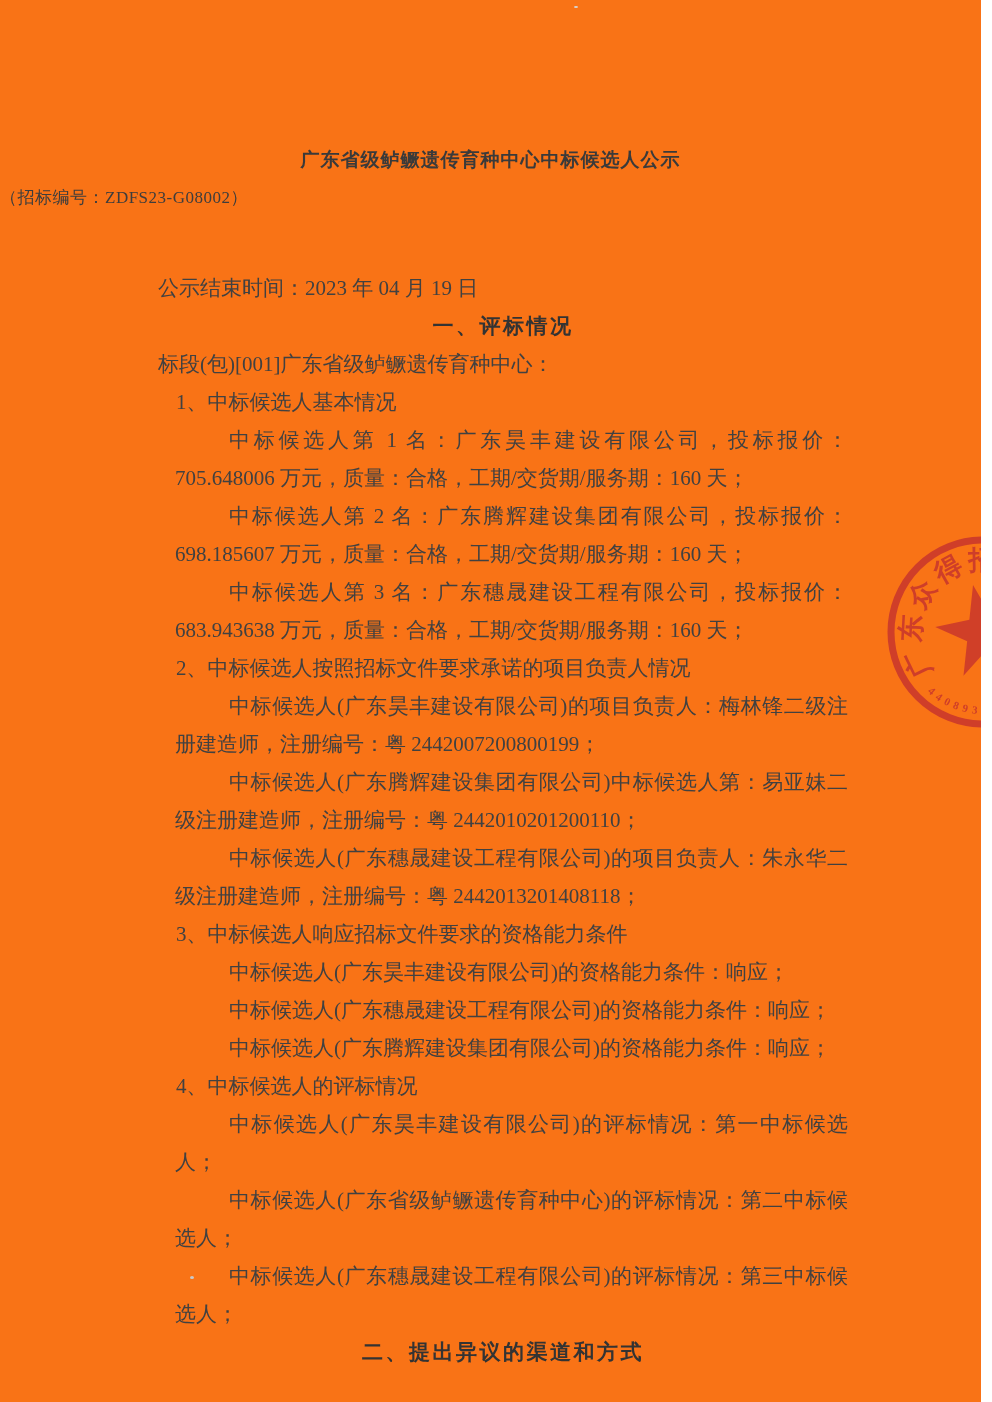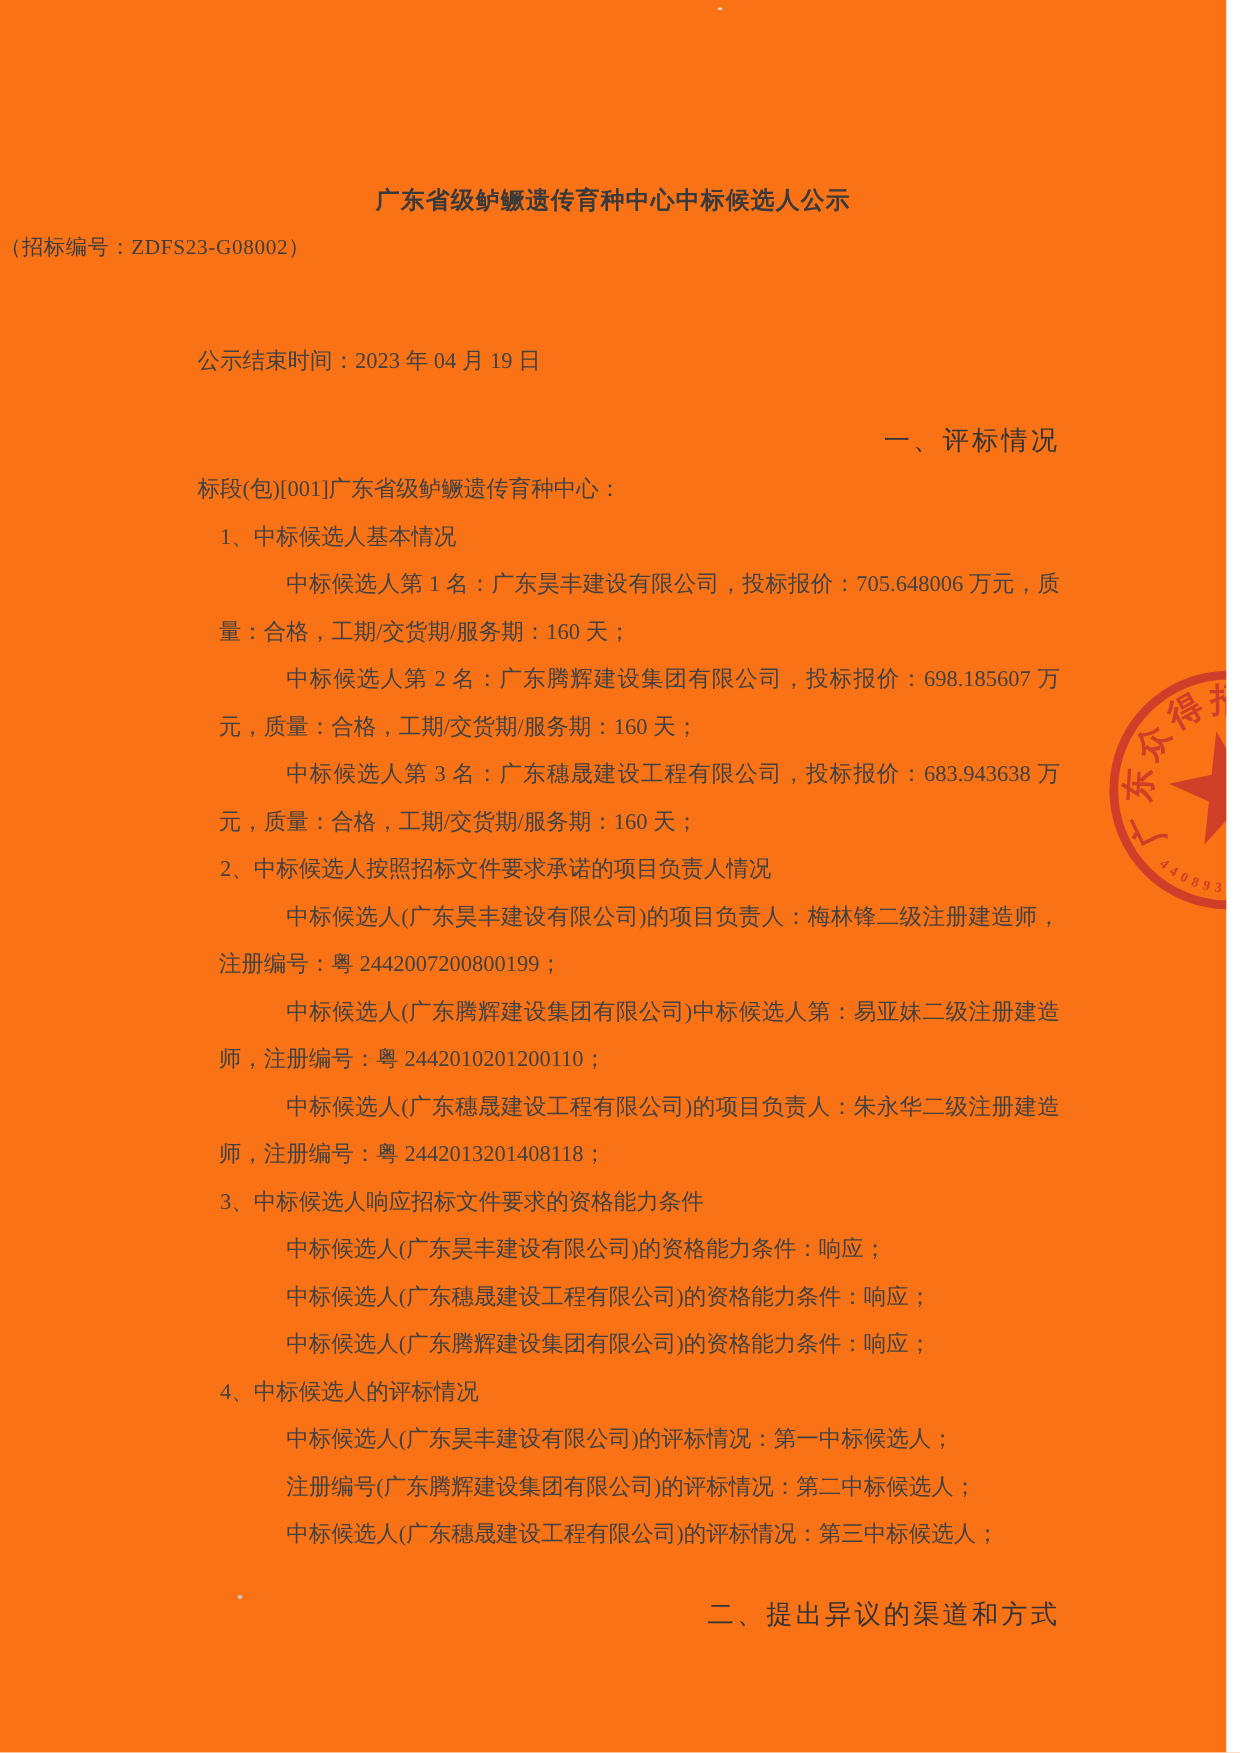--- a/index.html
+++ b/index.html
@@ -19,30 +19,29 @@
   }
   .doc-subtitle {
     position:absolute; top:186px; left:0; width:100%;
     font-size:17px; letter-spacing:0.5px; font-weight:500;
     color:#3d3d3d;
   }
   .body-flow {
     position:absolute; top:269px; left:158px; width:690px;
   }
   .line {
-    font-size:18px; line-height:38px;
+    font-size:21px; line-height:38px;
     text-align:justify;
     color:#414141;
   }
   .heading {
     font-family:"Liberation Sans","DejaVu Sans",sans-serif;
-    font-weight:normal; font-size:21px; letter-spacing:2.5px;
+    font-weight:bold; font-size:21px; letter-spacing:2.5px;
     color:#333333;
-    text-align:right;
-    margin-top:27px;
+    text-align:center;
   }
   .item { text-indent:18px; }
   .para { text-indent:54px;margin-left:17px; }
   .stamp {
     position:absolute; left:853px; top:502px; width:260px; height:260px;
     opacity:0.88;
     pointer-events:none;
   }
   .stamp text { font-family:"Liberation Serif","DejaVu Serif",serif; }
   .speck {
@@ -72,21 +71,21 @@
     <div class="line item">2、中标候选人按照招标文件要求承诺的项目负责人情况</div>
     <div class="line para">中标候选人(广东昊丰建设有限公司)的项目负责人：梅林锋二级注册建造师，注册编号：粤 2442007200800199；</div>
     <div class="line para">中标候选人(广东腾辉建设集团有限公司)中标候选人第：易亚妹二级注册建造师，注册编号：粤 2442010201200110；</div>
     <div class="line para">中标候选人(广东穗晟建设工程有限公司)的项目负责人：朱永华二级注册建造师，注册编号：粤 2442013201408118；</div>
     <div class="line item">3、中标候选人响应招标文件要求的资格能力条件</div>
     <div class="line para">中标候选人(广东昊丰建设有限公司)的资格能力条件：响应；</div>
     <div class="line para">中标候选人(广东穗晟建设工程有限公司)的资格能力条件：响应；</div>
     <div class="line para">中标候选人(广东腾辉建设集团有限公司)的资格能力条件：响应；</div>
     <div class="line item">4、中标候选人的评标情况</div>
     <div class="line para">中标候选人(广东昊丰建设有限公司)的评标情况：第一中标候选人；</div>
-    <div class="line para">注册编号(广东腾辉建设集团有限公司)的评标情况：第二中标候选人；</div>
+    <div class="line para">中标候选人(广东省级鲈鳜遗传育种中心)的评标情况：第二中标候选人；</div>
     <div class="line para">中标候选人(广东穗晟建设工程有限公司)的评标情况：第三中标候选人；</div>
     <div class="line heading">二、提出异议的渠道和方式</div>
   </div>
 
   <svg class="stamp" viewBox="-130 -130 260 260" xmlns="http://www.w3.org/2000/svg">
     <g fill="none" stroke="#c5322e">
       <circle r="92" stroke-width="7" opacity="0.92"></circle>
     </g>
     <path d="M0,-48 L10.8,-14.8 L45.7,-14.8 L17.4,5.7 L28.2,38.8 L0,18.3 L-28.2,38.8 L-17.4,5.7 L-45.7,-14.8 L-10.8,-14.8 Z" fill="#c5322e" opacity="0.9" transform="rotate(-12)"></path>
     <g fill="#c5322e" font-size="27" font-weight="bold" text-anchor="middle" opacity="0.92">

